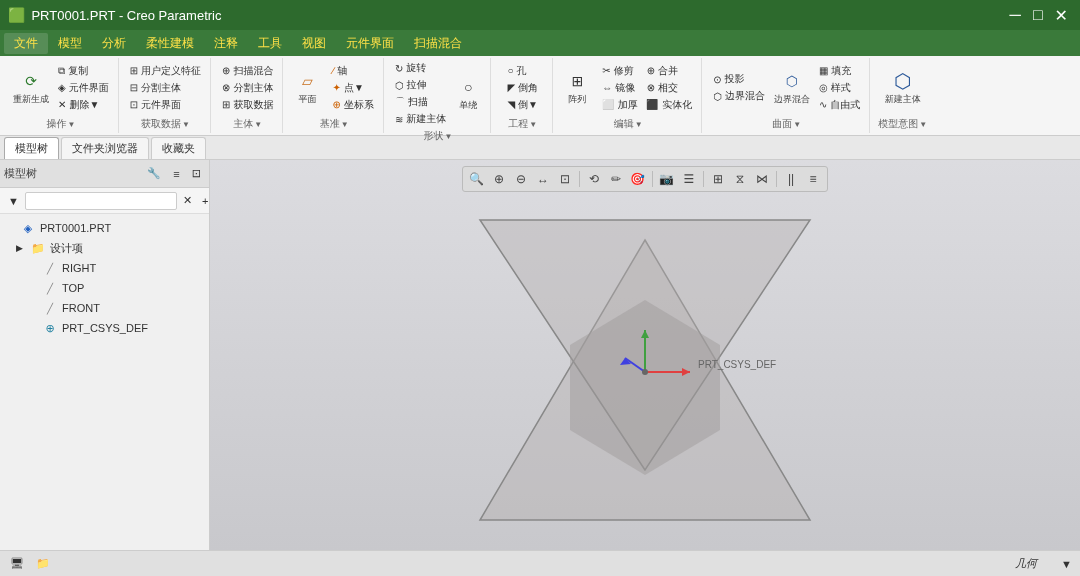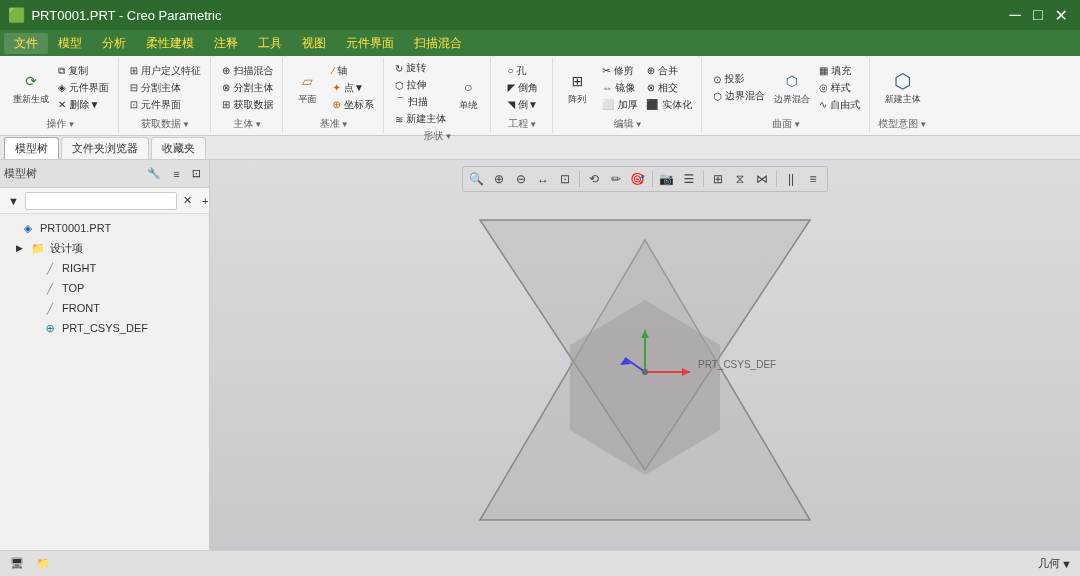--- a/index.html
+++ b/index.html
@@ -243,21 +243,21 @@
       height: 26px;
       background: #e0e0e0;
       border-top: 1px solid #ccc;
       display: flex;
       align-items: center;
       padding: 0 8px;
       justify-content: space-between;
       font-size: 11px;
     }
     .status-left { display: flex; align-items: center; gap: 8px; }
-    .status-right { display: flex; align-items: center; gap: 1px; }
+    .status-right { display: flex; align-items: center; gap: 24px; font-style: italic; }
     .status-icon { cursor: pointer; padding: 2px; }
 
     
     .icon-green { color: #2d7a2d; }
     .icon-blue { color: #2d5a9a; }
     .icon-orange { color: #c87020; }
 
     
     .dd-arrow { font-size: 8px; color: #666; margin-left: 1px; }
   </style>

